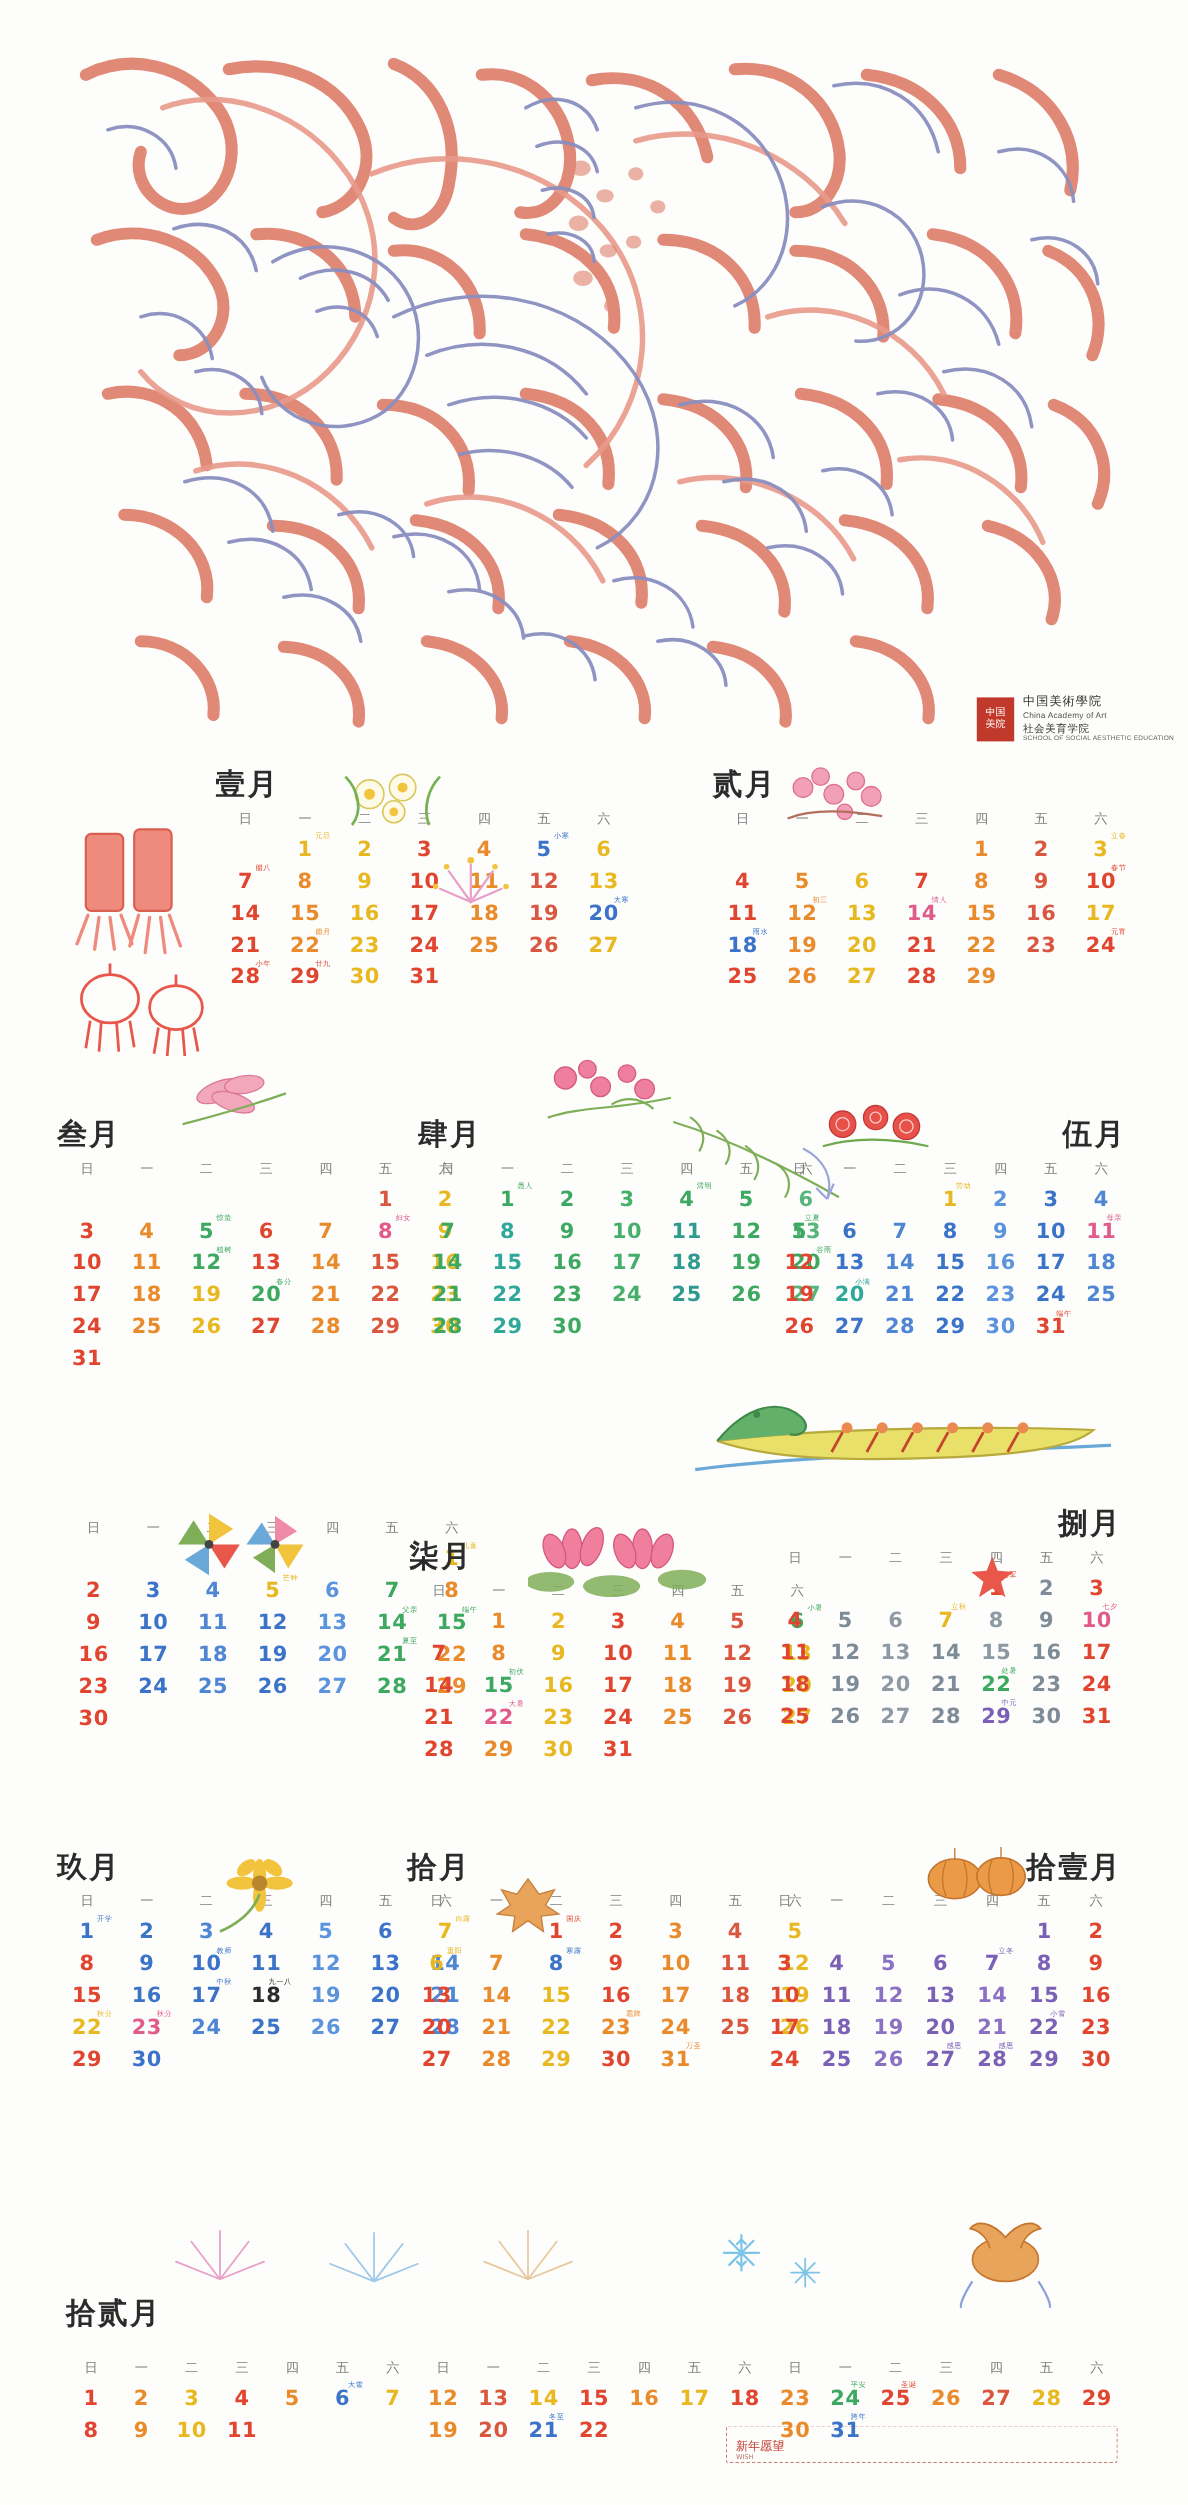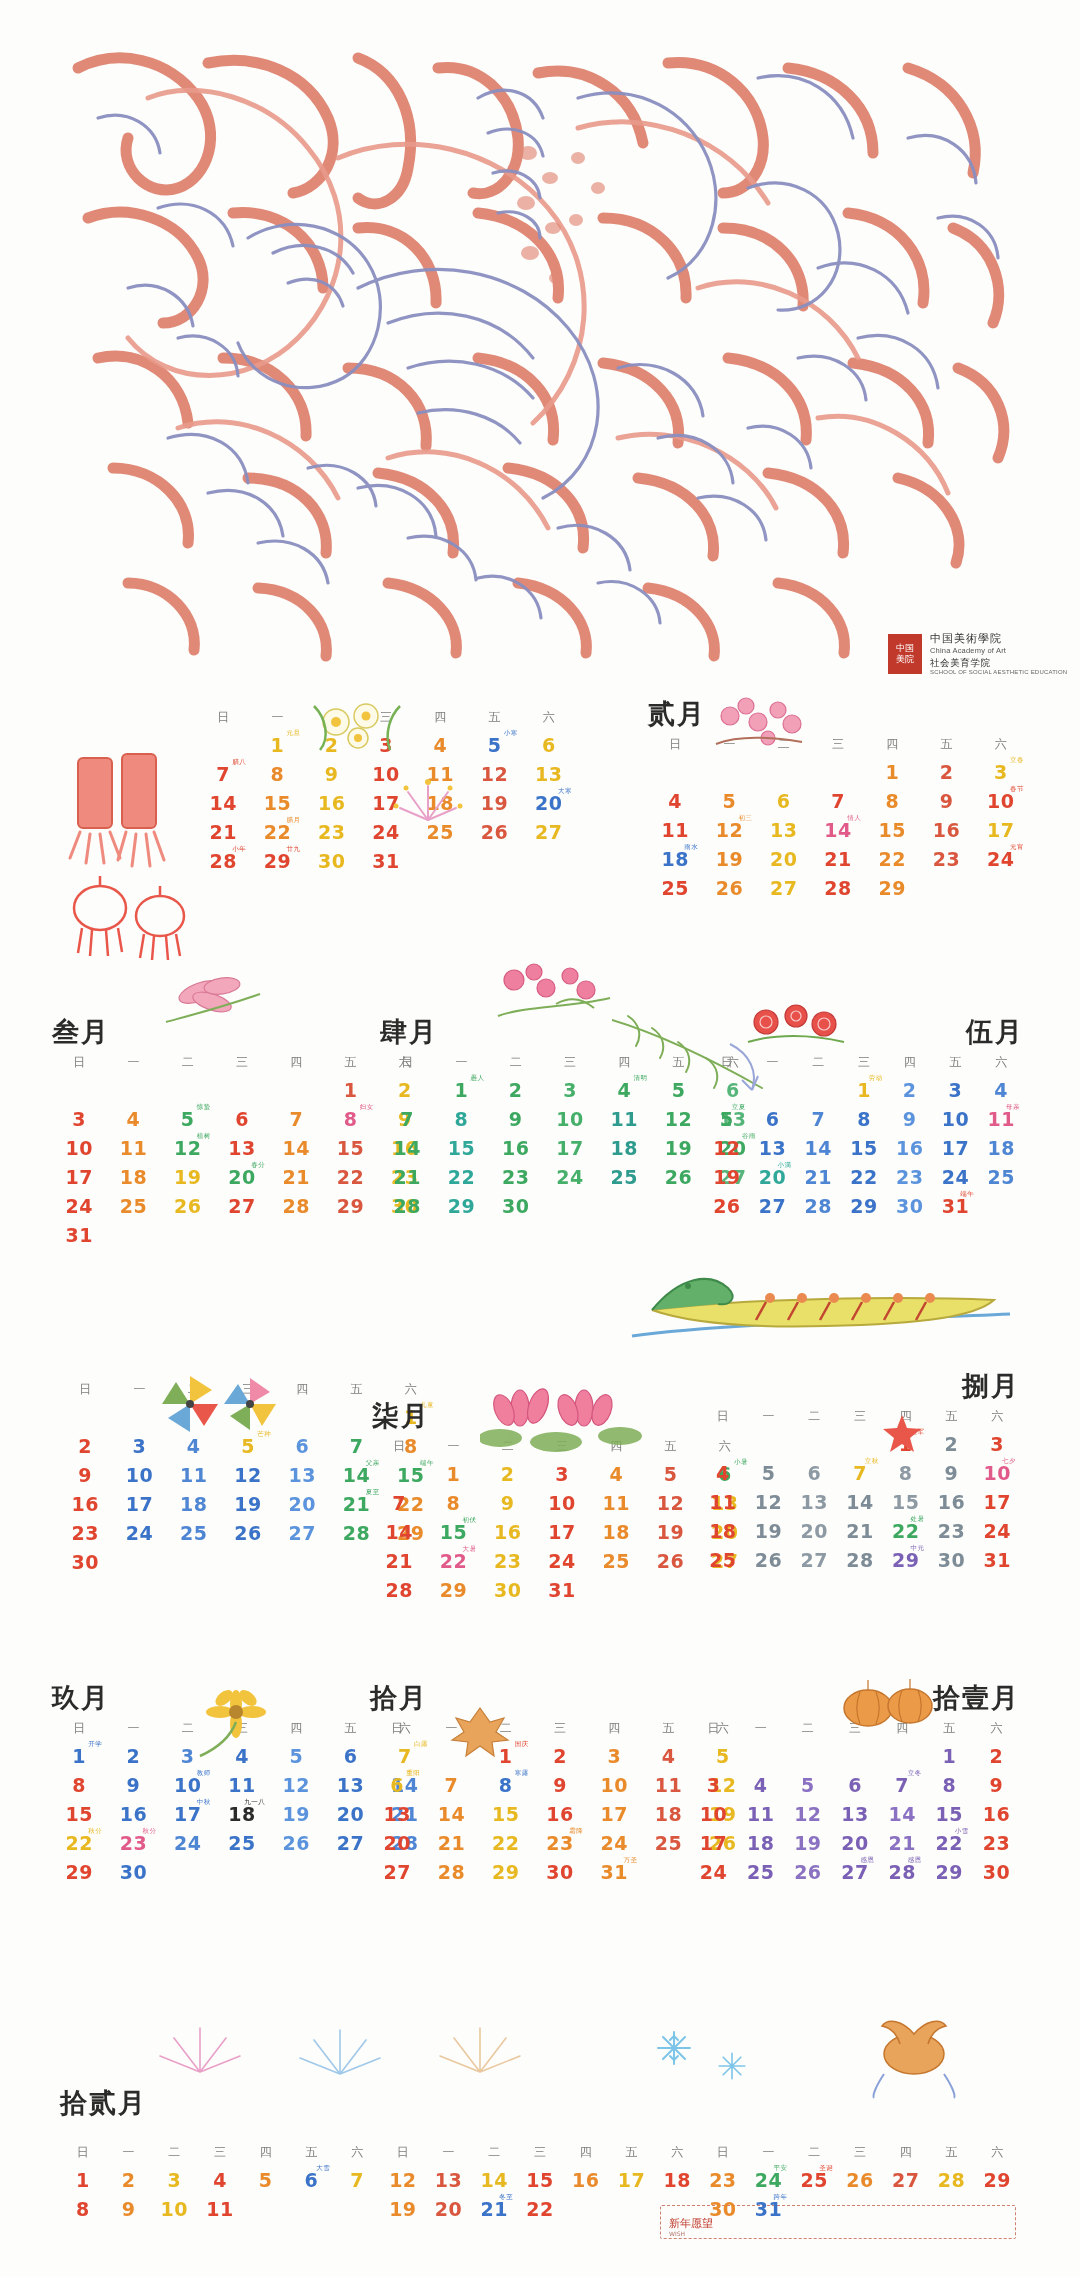--- a/index.html
+++ b/index.html
@@ -288,20 +288,21 @@
     <div class="logo-text">
       <div class="cn-1">中国美術學院</div>
       <div class="en-1">China Academy of Art</div>
       <div class="cn-2">社会美育学院</div>
       <div class="en-2">SCHOOL OF SOCIAL AESTHETIC EDUCATION</div>
     </div>
   </div>
 
   <div id="months-root">
       <div class="month" style="left: 196px; top: 700px; width: 380px;">
+        <div class="month-title">壹月</div>
         <div class="weekdays">
           <span>日</span>
           <span>一</span>
           <span>二</span>
           <span>三</span>
           <span>四</span>
           <span>五</span>
           <span>六</span>
         </div>
         <div class="days">

